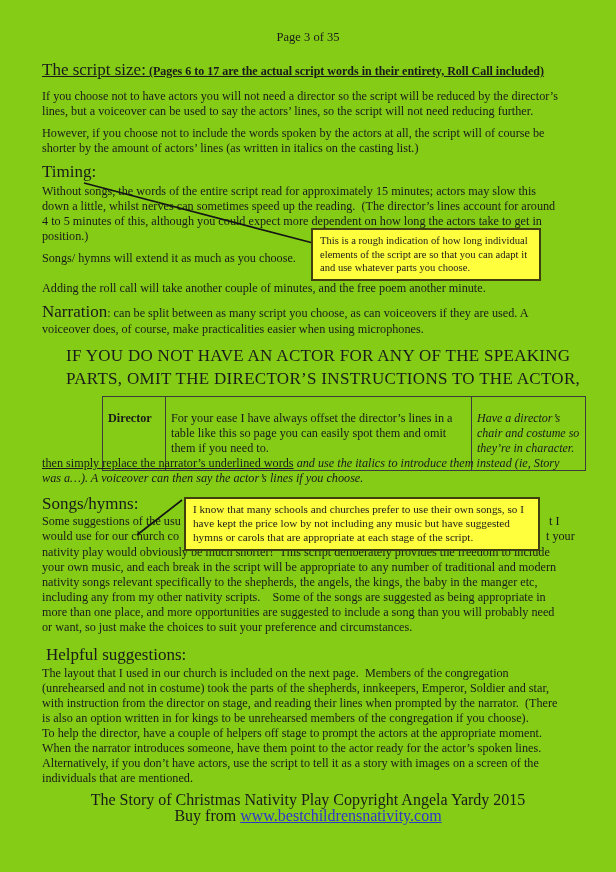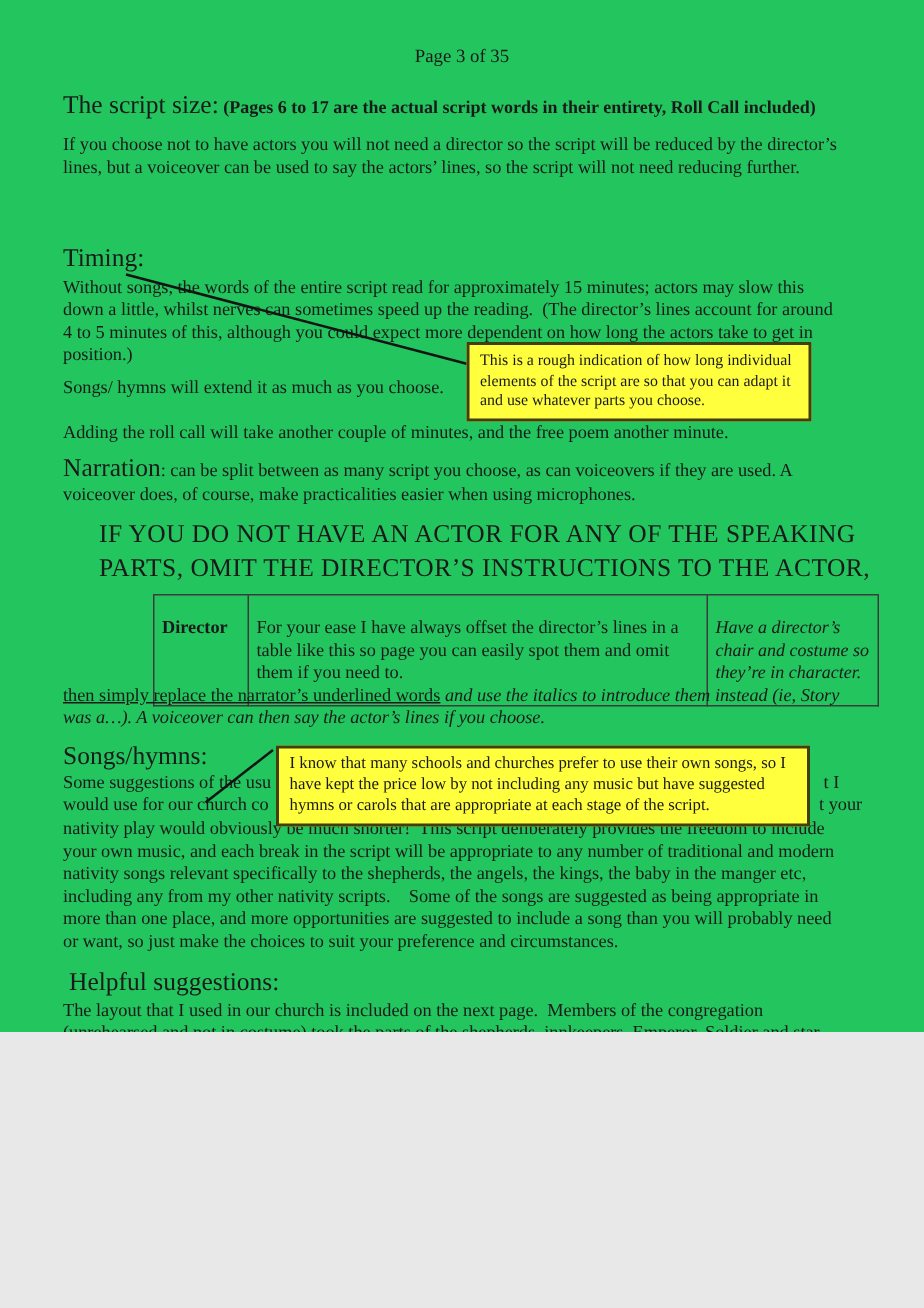--- a/index.html
+++ b/index.html
@@ -1,17 +1,17 @@
 <!DOCTYPE html>
 <html><head>
 <meta charset="utf-8">
 <style>
   html,body{margin:0;padding:0;background:#e8e8e8;}
   .page{
-    position:relative;width:616px;height:688px;background:#22c55e;
+    position:relative;width:616px;height:872px;background:#84cc16;
     font-family:"Liberation Serif","DejaVu Serif",serif;color:#1a1a1a;
     overflow:hidden;margin:0 auto;
   }
   .block{position:absolute;left:42px;width:532px;font-size:12.2px;line-height:15px;}
   .pre{white-space:pre;}
   .pagenum{position:absolute;top:30px;left:0;width:616px;text-align:center;font-size:12.5px;}
   .h17{font-size:17px;line-height:20px;}
   .bnote{font-weight:bold;font-size:12px;}
   .nowrap{white-space:nowrap;}
   .caps{font-size:17px;line-height:23px;letter-spacing:0.3px;white-space:pre;margin-left:24px;}
@@ -36,26 +36,28 @@
   .footer{position:absolute;left:0;width:616px;text-align:center;font-size:16px;}
   .link{color:#3333cc;text-decoration:underline;cursor:pointer;}
 </style>
 </head>
 <body>
 
 <div class="page">
 
   <div class="pagenum">Page 3 of 35</div>
 
-  <div class="block nowrap" style="top:60px;">
+  <div class="block nowrap" style="top:60px;text-decoration:underline;">
     <span class="h17">The script size:</span>
     <span class="bnote">(Pages 6 to 17 are the actual script words in their entirety, Roll Call included)</span>
   </div>
   <div class="block pre" style="top:89px;">If you choose not to have actors you will not need a director so the script will be reduced by the director’s
 lines, but a voiceover can be used to say the actors’ lines, so the script will not need reducing further.</div>
+  <div class="block pre" style="top:126px;">However, if you choose not to include the words spoken by the actors at all, the script will of course be
+shorter by the amount of actors’ lines (as written in italics on the casting list.)</div>
 
   <div class="block h17" style="top:162px;">Timing:</div>
   <div class="block pre" style="top:184px;">Without songs, the words of the entire script read for approximately 15 minutes; actors may slow this
 down a little, whilst nerves can sometimes speed up the reading.  (The director’s lines account for around
 4 to 5 minutes of this, although you could expect more dependent on how long the actors take to get in
 position.)</div>
   <div class="block" style="top:251px;">Songs/ hymns will extend it as much as you choose.</div>
   <div class="block" style="top:281px;">Adding the roll call will take another couple of minutes, and the free poem another minute.</div>
 
   <div class="block" style="top:302px;">

